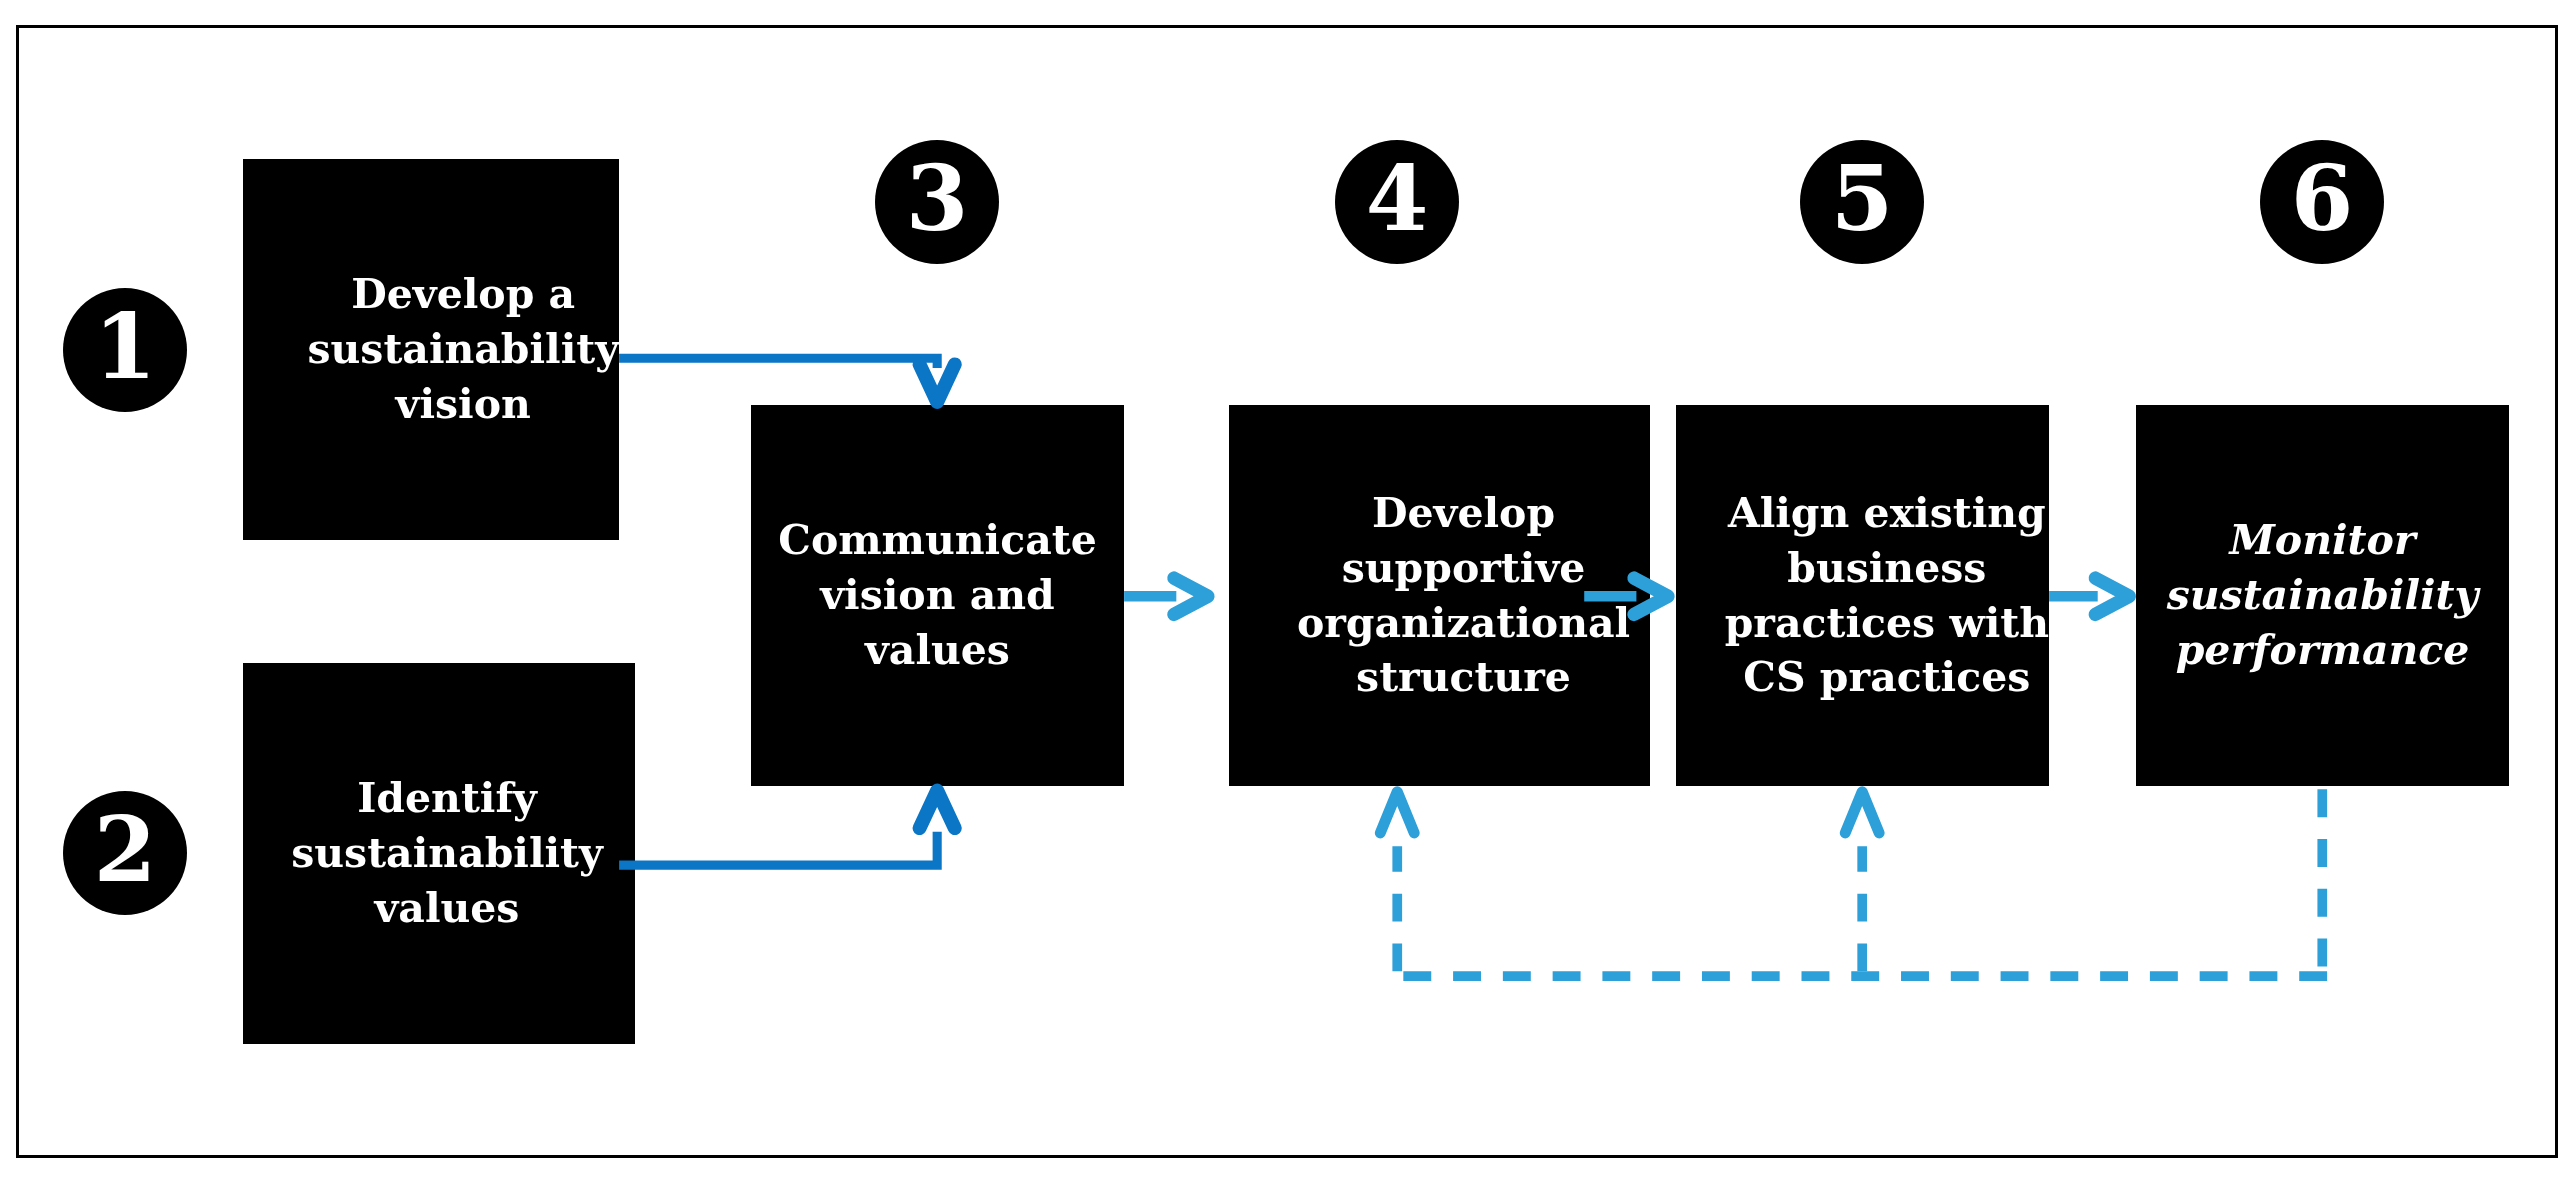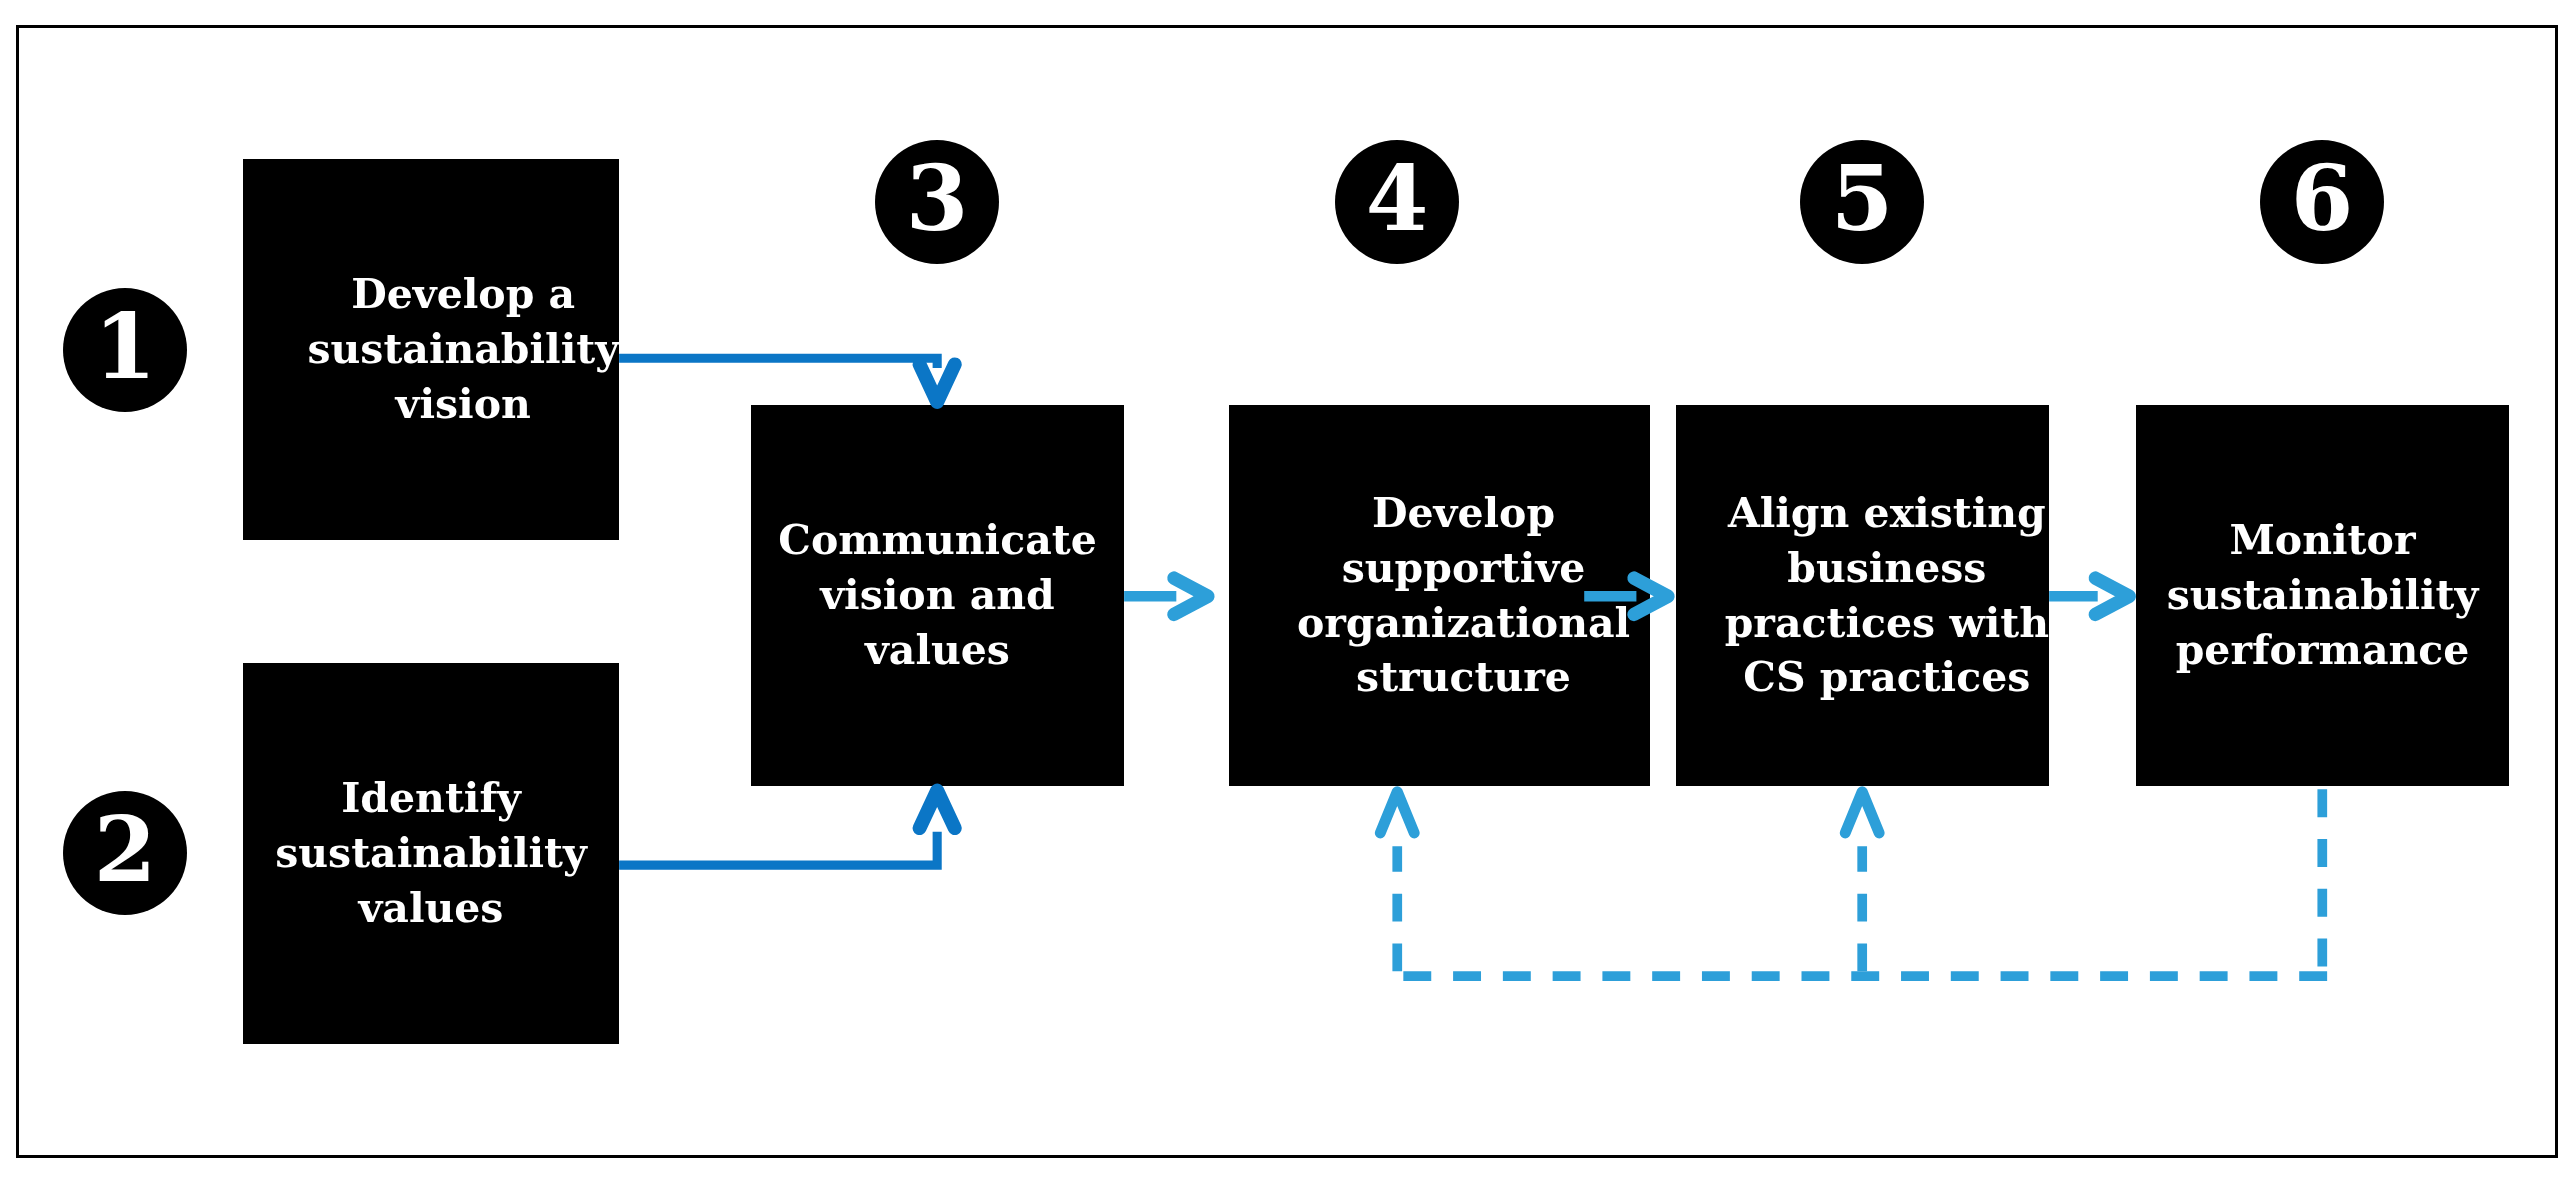--- a/index.html
+++ b/index.html
@@ -47,26 +47,26 @@
     align-items: center;
     justify-content: center;
     text-align: center;
     white-space: pre-line;
     font-weight: bold;
     font-size: 41px;
     line-height: 1.34;
   }
   .box-1, .box-2 { left: 243px; width: 376px; height: 381px; }
   .box-1 { top: 159px; justify-content: flex-end; }
-  .box-2 { top: 663px; }
+  .box-2 { top: 663px; padding-left: 16px; }
   .box-3, .box-4, .box-5, .box-6 { top: 405px; width: 373px; height: 381px; }
   .box-3 { left: 751px; }
   .box-4 { left: 1229px; padding-left: 48px; }
   .box-5 { left: 1676px; justify-content: flex-end; }
-  .box-6 { left: 2136px; }
+  .box-6 { left: 2136px; font-style: italic; }
   .badge-1 { left: 63px;  top: 288px;  }
   .badge-2 { left: 63px;  top: 791px; }
   .badge-3 { left: 875px; top: 140px;  }
   .badge-4 { left: 1335px; top: 140px;  }
   .badge-5 { left: 1800px; top: 140px;  }
   .badge-6 { left: 2260px; top: 140px;  }
   svg.arrows {
     position: absolute;
     left: 0;
     top: 0;

